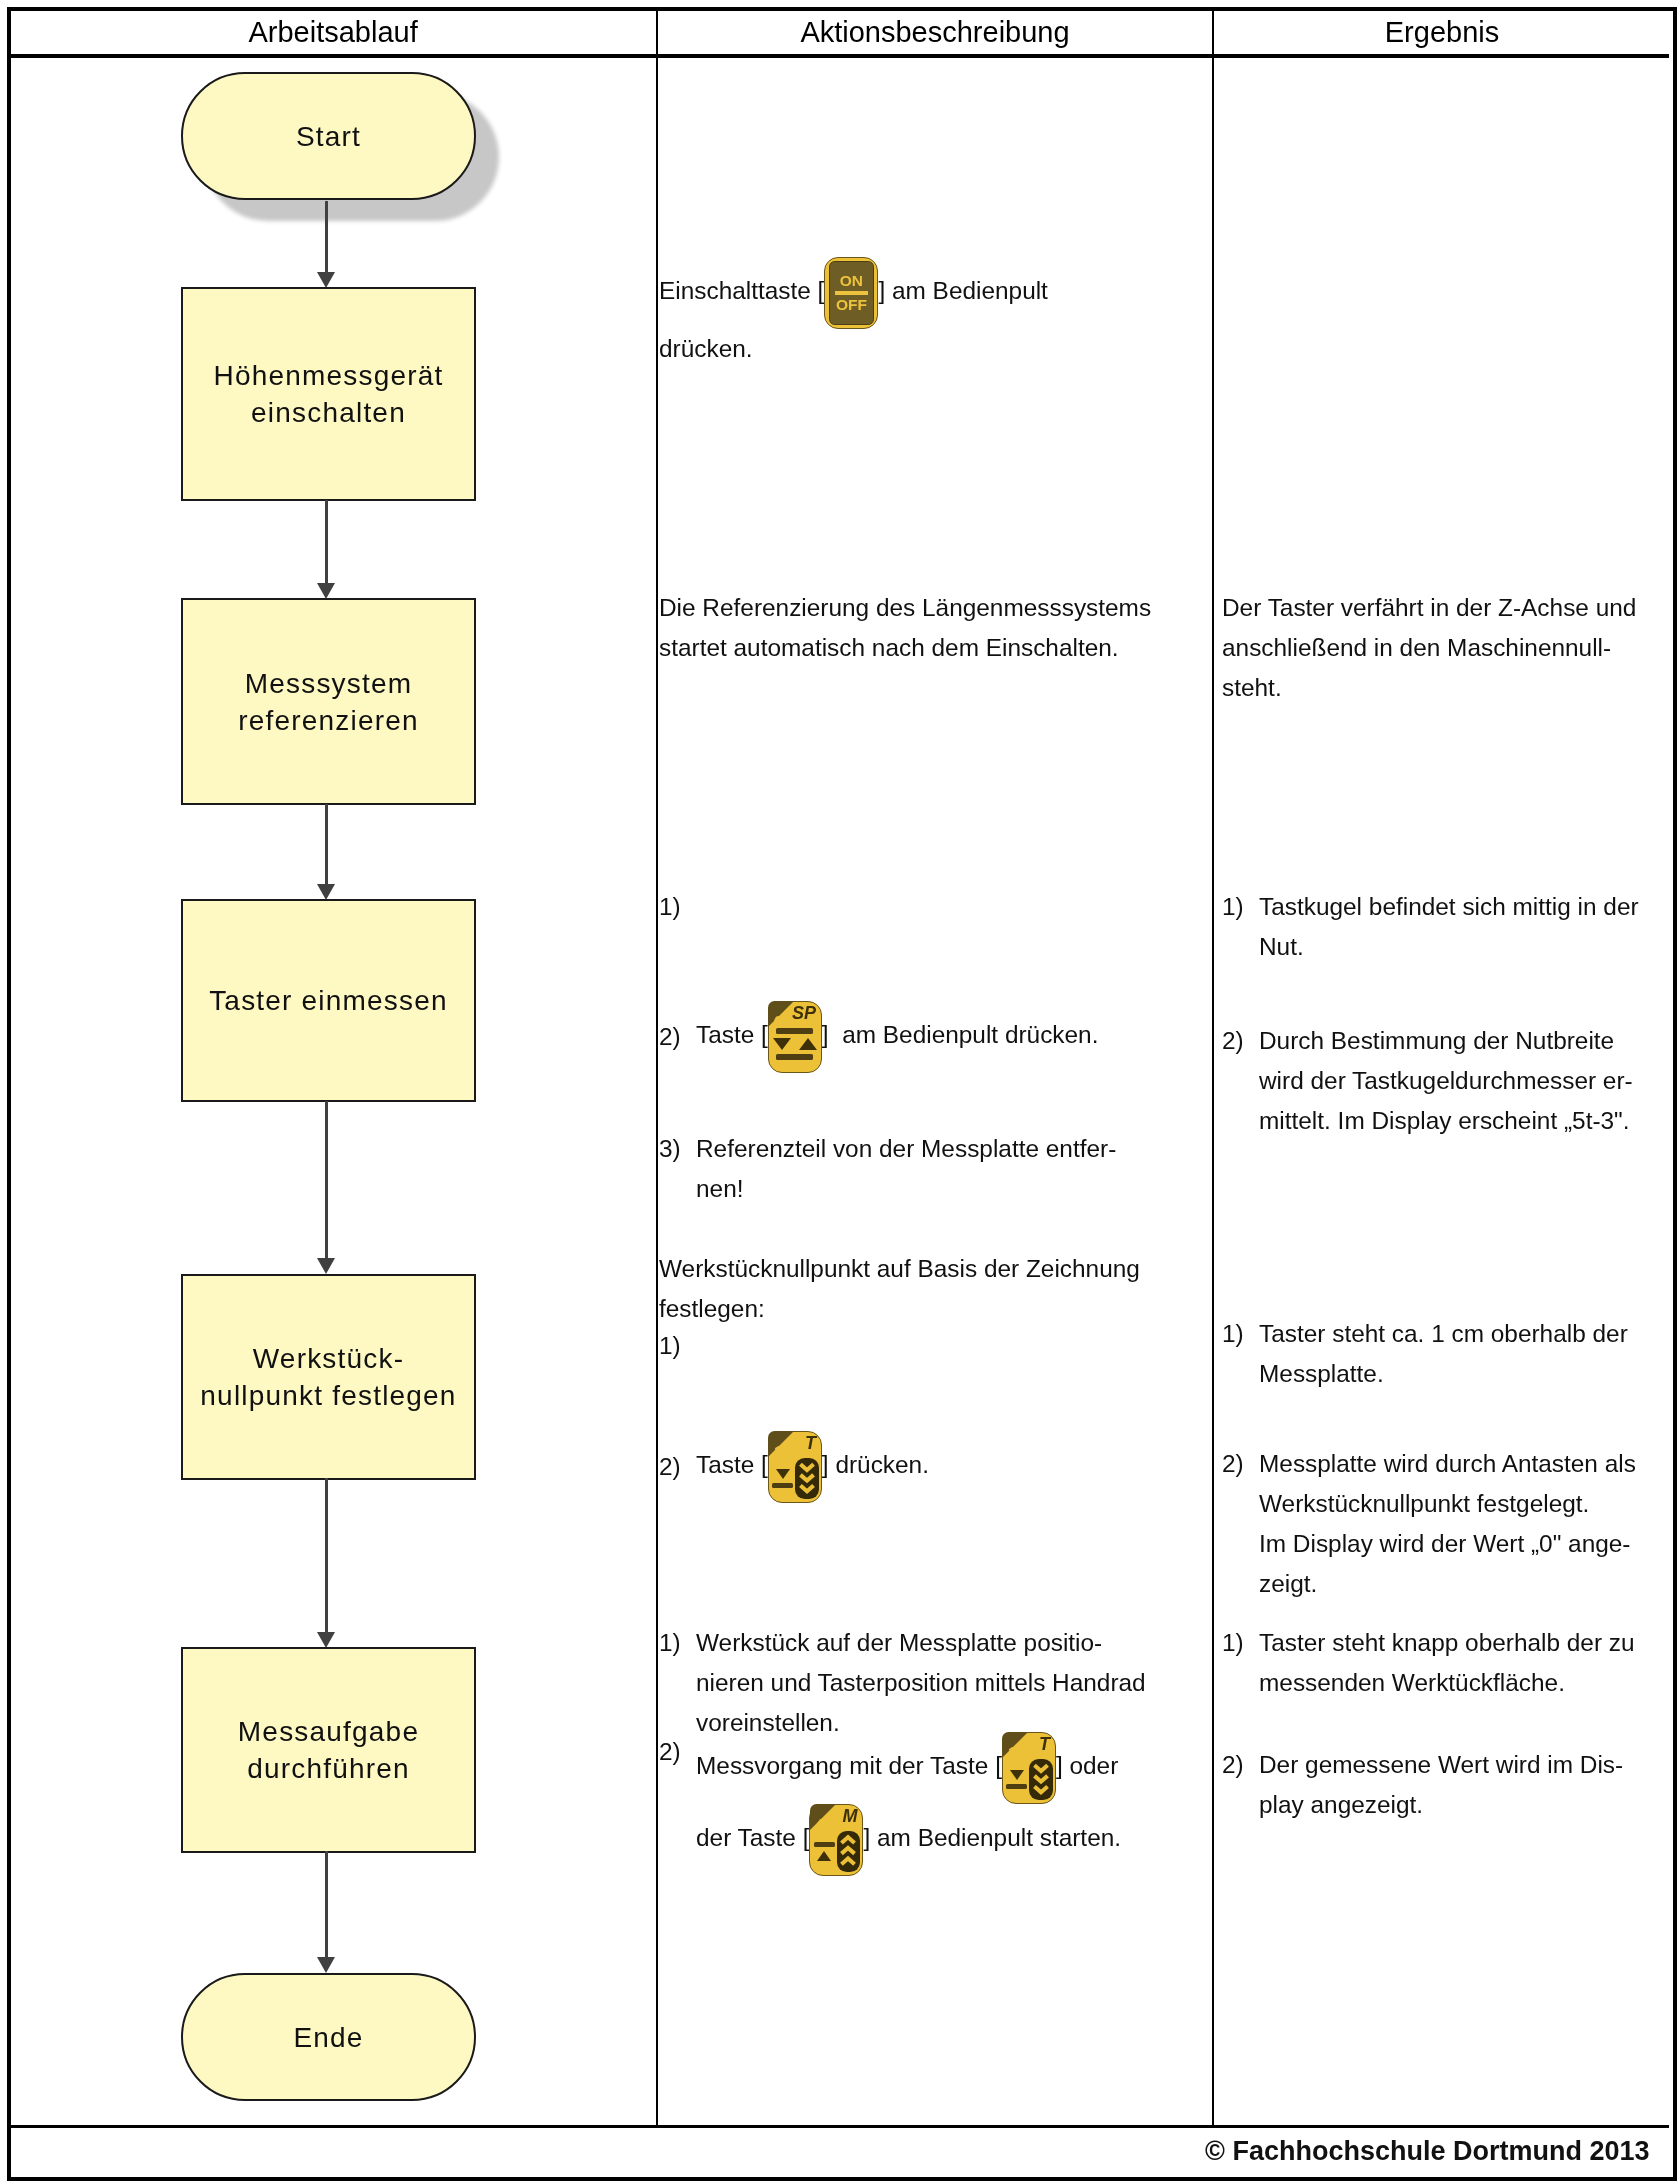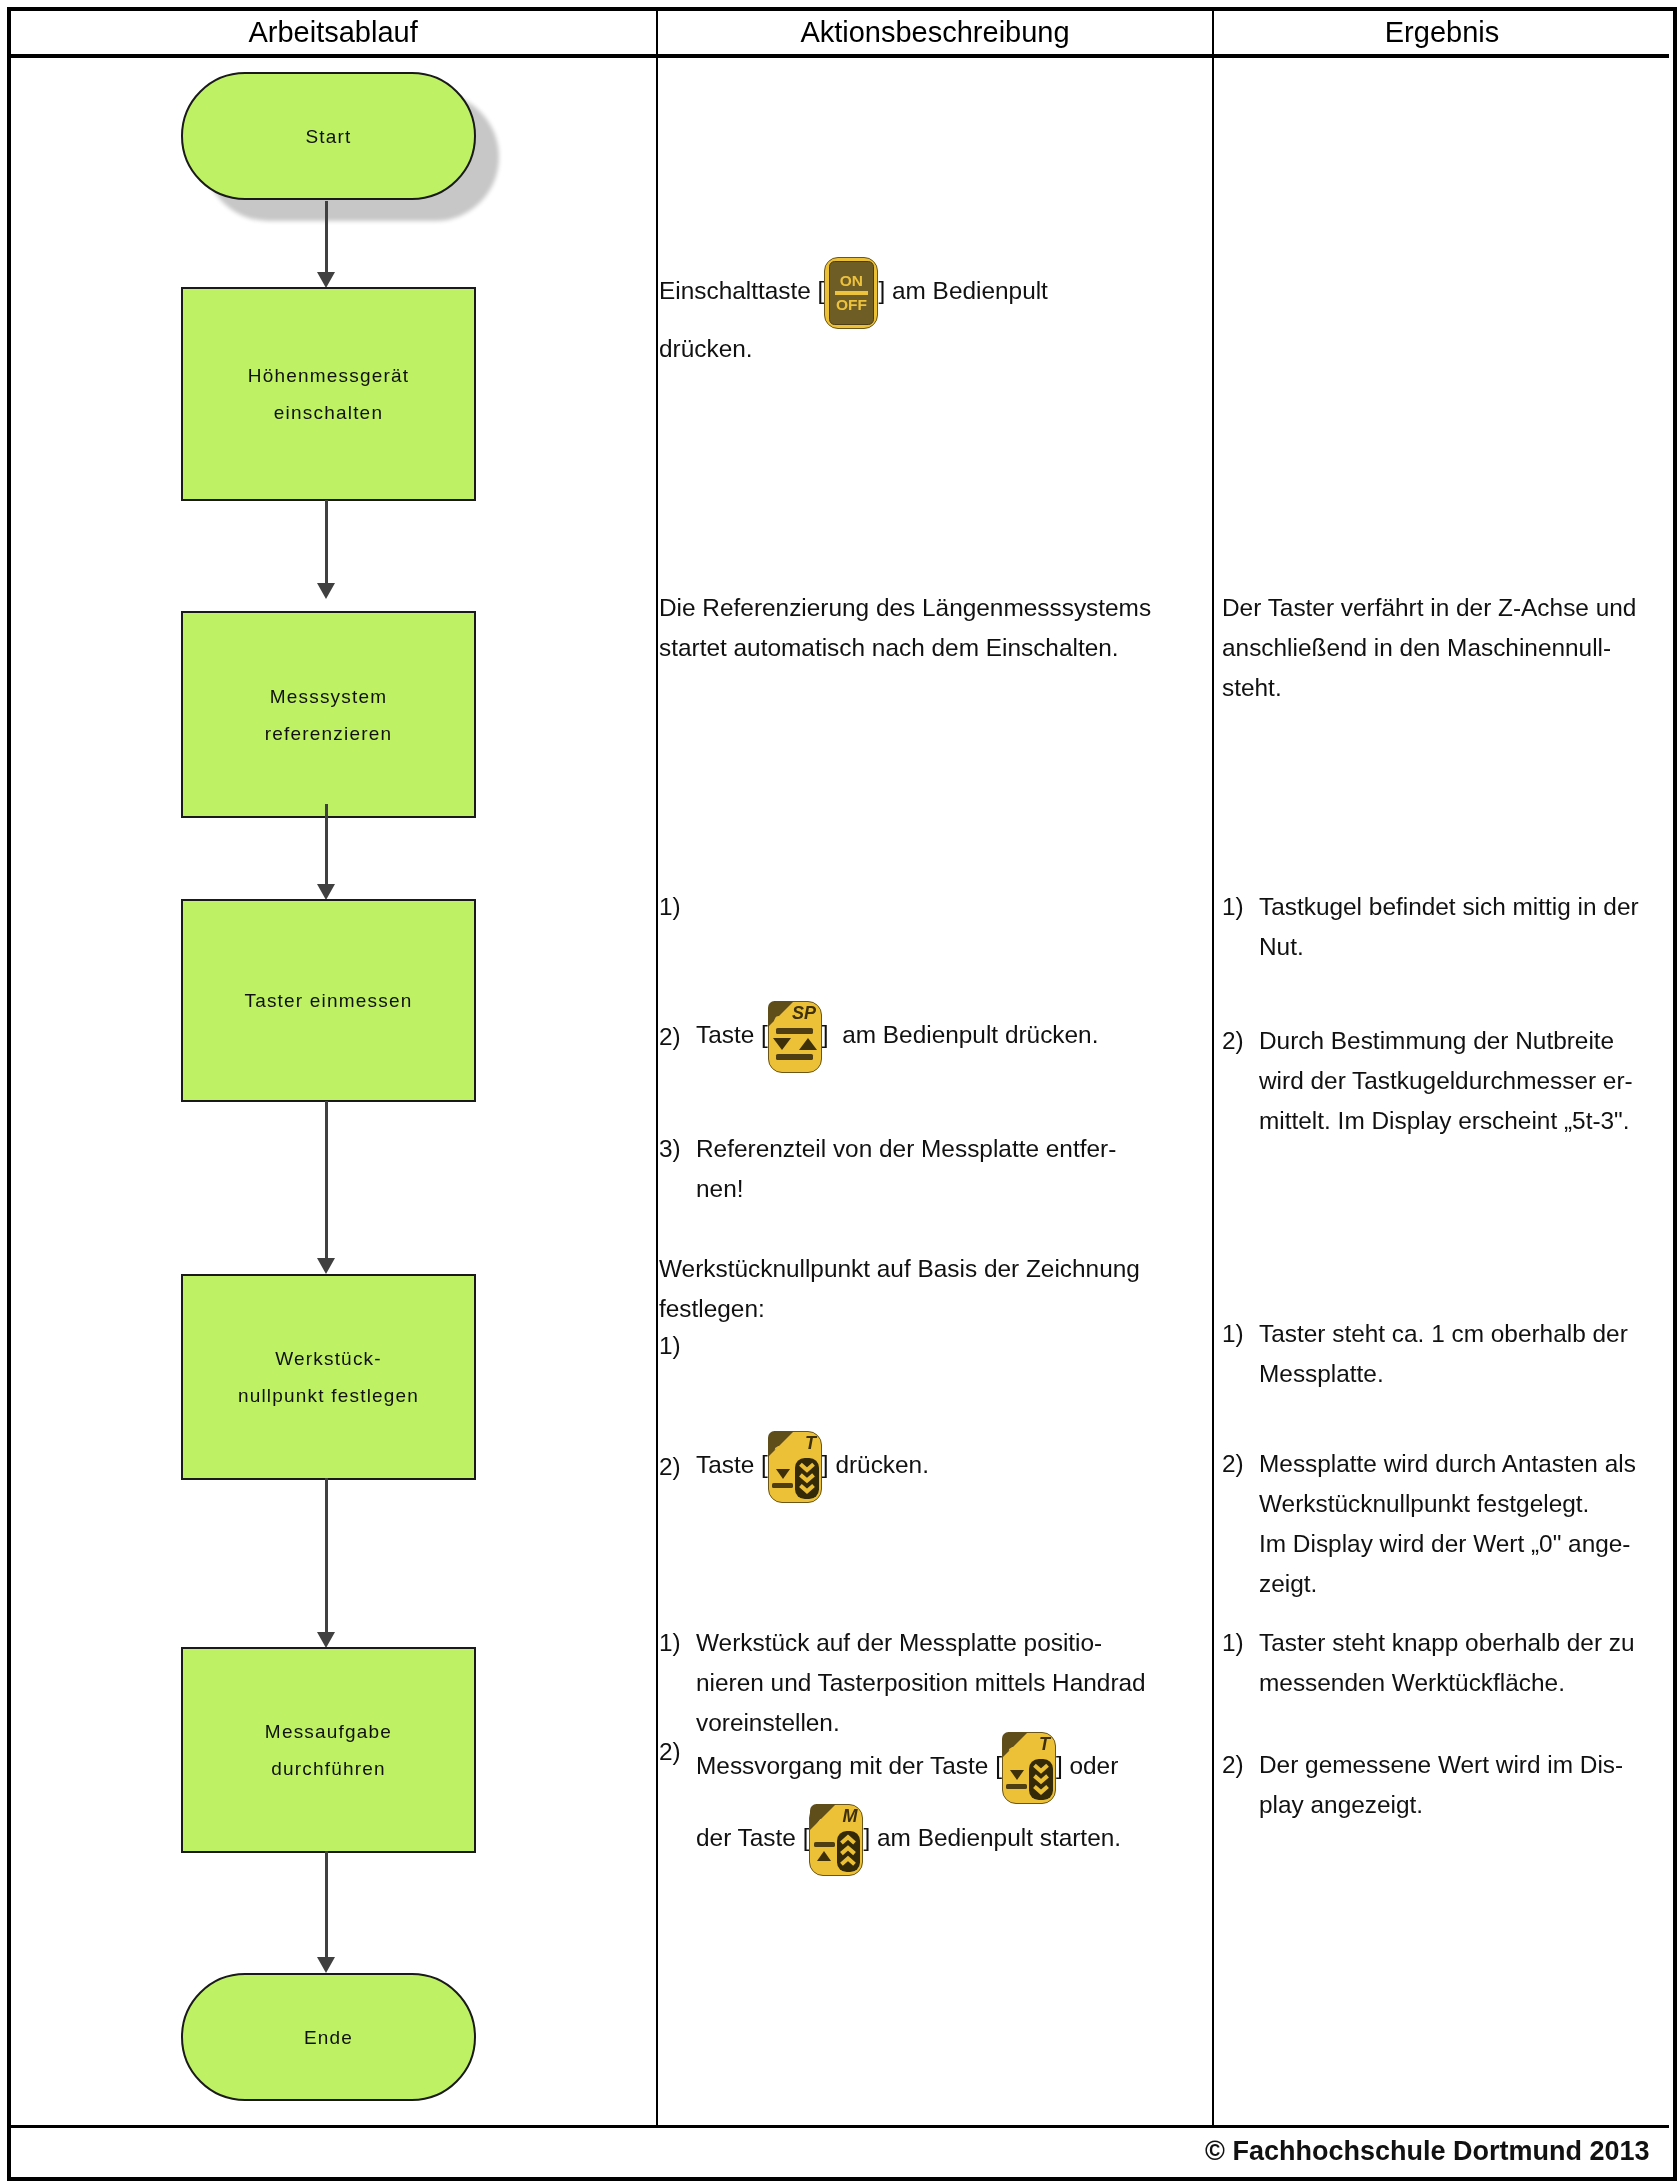--- a/index.html
+++ b/index.html
@@ -15,21 +15,21 @@
   
   .hcell { position:absolute; top:10.6px; height:43px; line-height:43px;
            text-align:center; font-size:29px; color:#000; }
   .footer { position:absolute; left:10.6px; top:2130px; width:1639px; height:42px;
             line-height:42px; text-align:right; font-weight:bold; font-size:27px;
             padding-right:19.5px; }
 
   
   .fnode { position:absolute; left:181px; width:291px; display:flex;
            align-items:center; justify-content:center; text-align:center;
-           background:#bef264; border:2.4px solid #1a1a1a; font-size:19px;
+           background:#fef9c3; border:2.4px solid #1a1a1a; font-size:28px;
            line-height:37px; letter-spacing:1.2px; white-space:pre-line; }
   .stadium { border-radius:65px; }
   .shadow { box-shadow:23px 21px 4.1px #c7c7c7; }
   .arrow { position:absolute; left:325px; width:3.3px; background:#404040; }
   .arrow::after { content:""; position:absolute; bottom:-14.6px; left:-8.1px;
                   border-left:9.8px solid transparent; border-right:9.8px solid transparent;
                   border-top:16.3px solid #404040; }
 
   
   .tblock { position:absolute; font-size:24.4px; line-height:40px; }
@@ -82,21 +82,21 @@
 
 <div class="hcell" style="left:10.6px; width:645px">Arbeitsablauf</div>
 <div class="hcell" style="left:658px; width:554px">Aktionsbeschreibung</div>
 <div class="hcell" style="left:1215px; width:454px">Ergebnis</div>
 
 <div class="fnode stadium shadow" style="top:72px; height:124px">Start</div>
 <div class="arrow" style="top:201px; height:72px"></div>
 <div class="fnode" style="top:287px; height:210px">Höhenmessgerät
 einschalten</div>
 <div class="arrow" style="top:500px; height:84px"></div>
-<div class="fnode" style="top:611px; height:203px">Messsystem
+<div class="fnode" style="top:598px; height:203px">Messsystem
 referenzieren</div>
 <div class="arrow" style="top:804px; height:81px"></div>
 <div class="fnode" style="top:899px; height:199px">Taster einmessen</div>
 <div class="arrow" style="top:1101px; height:158px"></div>
 <div class="fnode" style="top:1274px; height:202px">Werkstück-
 nullpunkt festlegen</div>
 <div class="arrow" style="top:1478px; height:155px"></div>
 <div class="fnode" style="top:1647px; height:202px">Messaufgabe
 durchführen</div>
 <div class="arrow" style="top:1851px; height:107px"></div>

